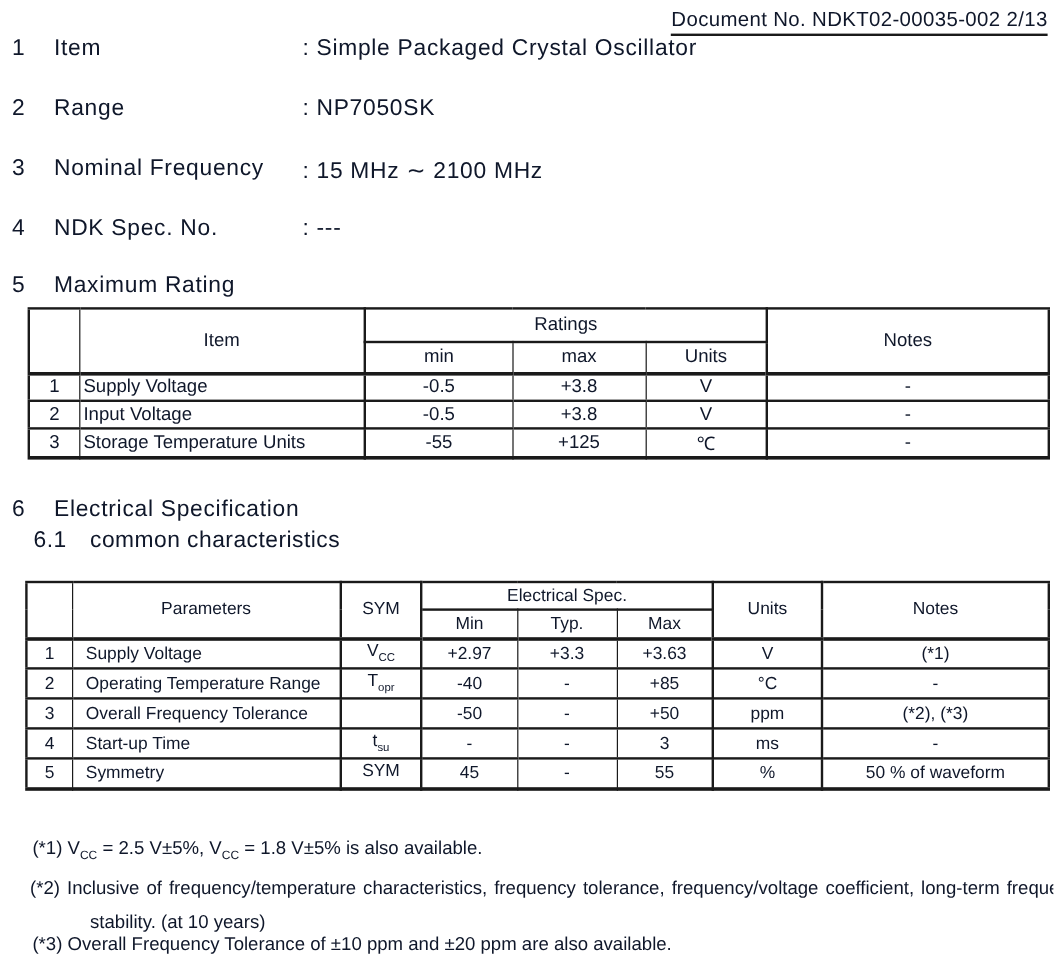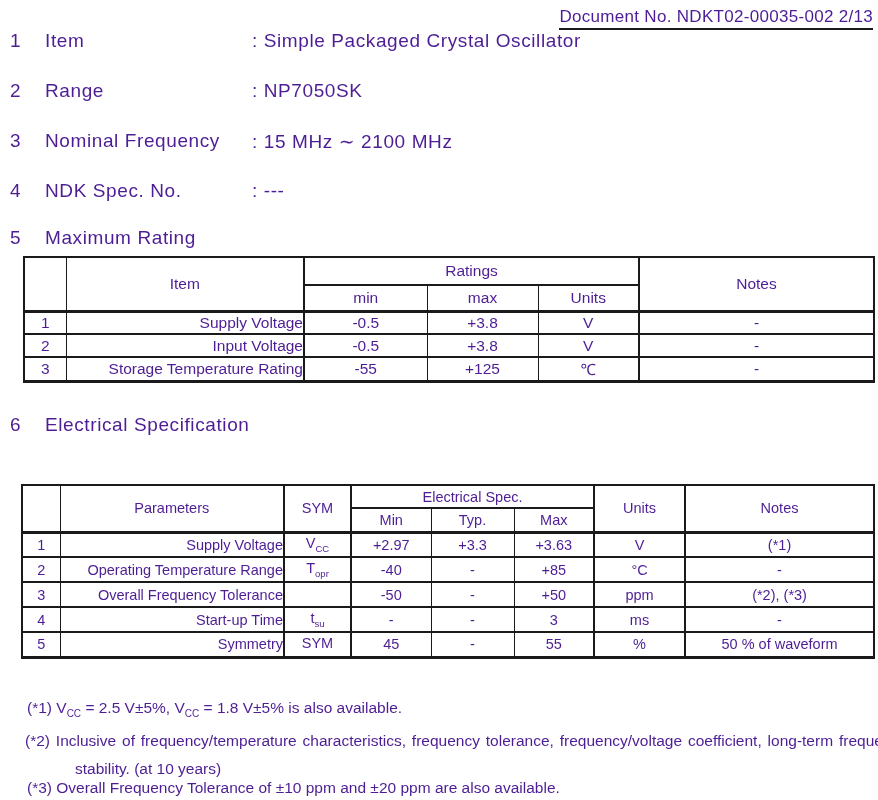--- a/index.html
+++ b/index.html
@@ -1,18 +1,18 @@
 <!DOCTYPE html>
 <html><head>
 <meta charset="utf-8">
 <style>
   html,body { margin:0; padding:0; background:#ffffff; }
   .page {
     position:relative; width:878px; height:800px; overflow:hidden;
-    background:#ffffff; color:#4c1d95;
+    background:#ffffff; color:#0f172a;
     font-family:"Liberation Sans", sans-serif;
   }
   .abs { position:absolute; }
 
   .doc-header {
     top:7px; right:5px; font-size:17px;
     border-bottom:2px solid #1a1a1a; padding-bottom:1px;
     letter-spacing:0.3px;
   }
 
@@ -28,21 +28,21 @@
 
   table { border-collapse:collapse; table-layout:fixed; background:#ffffff; }
   td {
     border:1px solid #1a1a1a;
     border-top-width:2px; border-bottom-width:2px;
     text-align:center; vertical-align:middle;
     padding:0; overflow:hidden; white-space:nowrap;
   }
   .vr2 { border-right-width:2px; }
   .hb  { border-bottom-width:3px; }
-  .tl  { text-align:right; }
+  .tl  { text-align:left; }
 
   .t1 { left:23px; top:256px; width:850px; border:2px solid #1a1a1a; border-bottom-width:3px; font-size:15.5px; }
   .t1 .tl { padding-left:3px; }
 
   .t2 { left:21px; top:484px; width:852px; border:2px solid #1a1a1a; border-bottom-width:3px; font-size:14.5px; }
   .t2 .tl { padding-left:11px; }
   .t2 sub { font-size:9.5px; }
 
   .fn { left:27px; font-size:15.5px; white-space:nowrap; }
   .fn sub { font-size:10px; }
@@ -117,32 +117,36 @@
       <tr style="height:23px">
         <td>2</td>
         <td class="tl vr2">Input Voltage</td>
         <td>-0.5</td>
         <td>+3.8</td>
         <td class="vr2">V</td>
         <td>-</td>
       </tr>
       <tr style="height:23px">
         <td>3</td>
-        <td class="tl vr2">Storage Temperature Rating</td>
+        <td class="tl vr2">Storage Temperature Units</td>
         <td>-55</td>
         <td>+125</td>
         <td class="vr2">℃</td>
         <td>-</td>
       </tr>
     </tbody>
   </table>
 
   <div class="abs heading" style="top:414px">
     <span class="num">6</span>
     <span>Electrical Specification</span>
+  </div>
+  <div class="abs sub-heading" style="top:440px">
+    <span class="num">6.1</span>
+    <span>common characteristics</span>
   </div>
 
 
   <table class="abs t2">
     <colgroup>
       <col style="width:38px">
         <col style="width:224px">
         <col style="width:67px">
         <col style="width:80px">
       <col style="width:83px">

